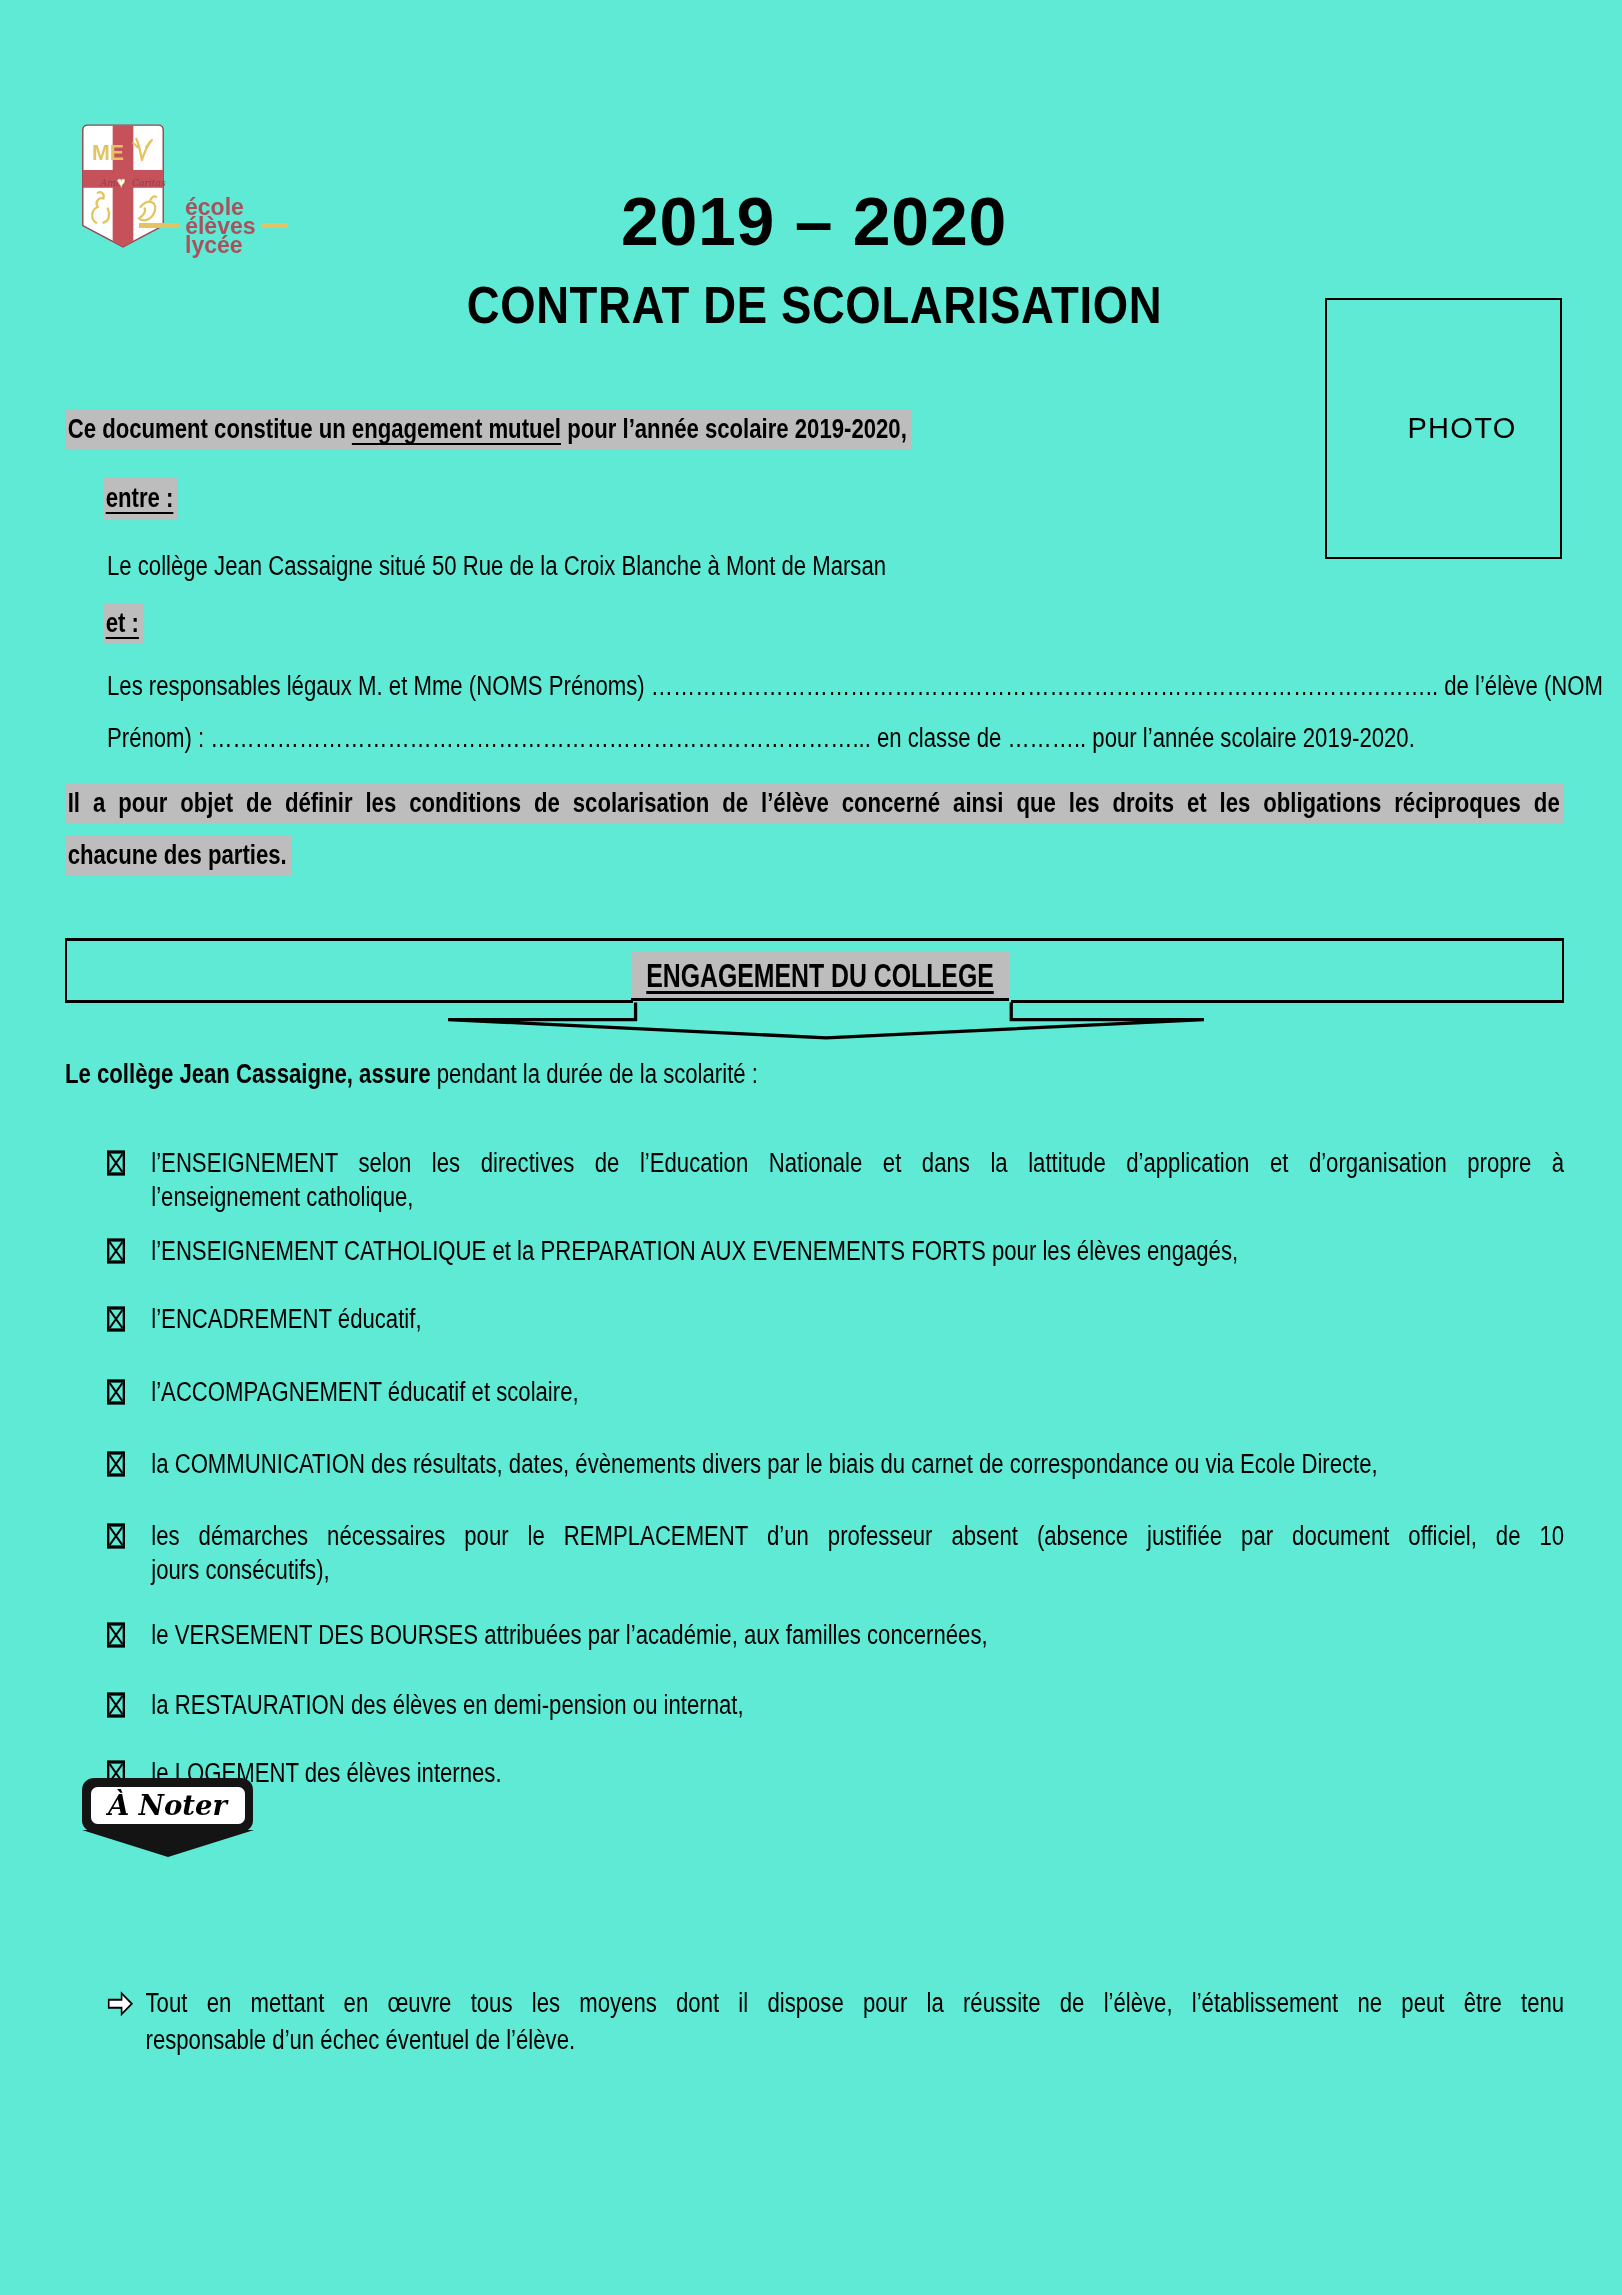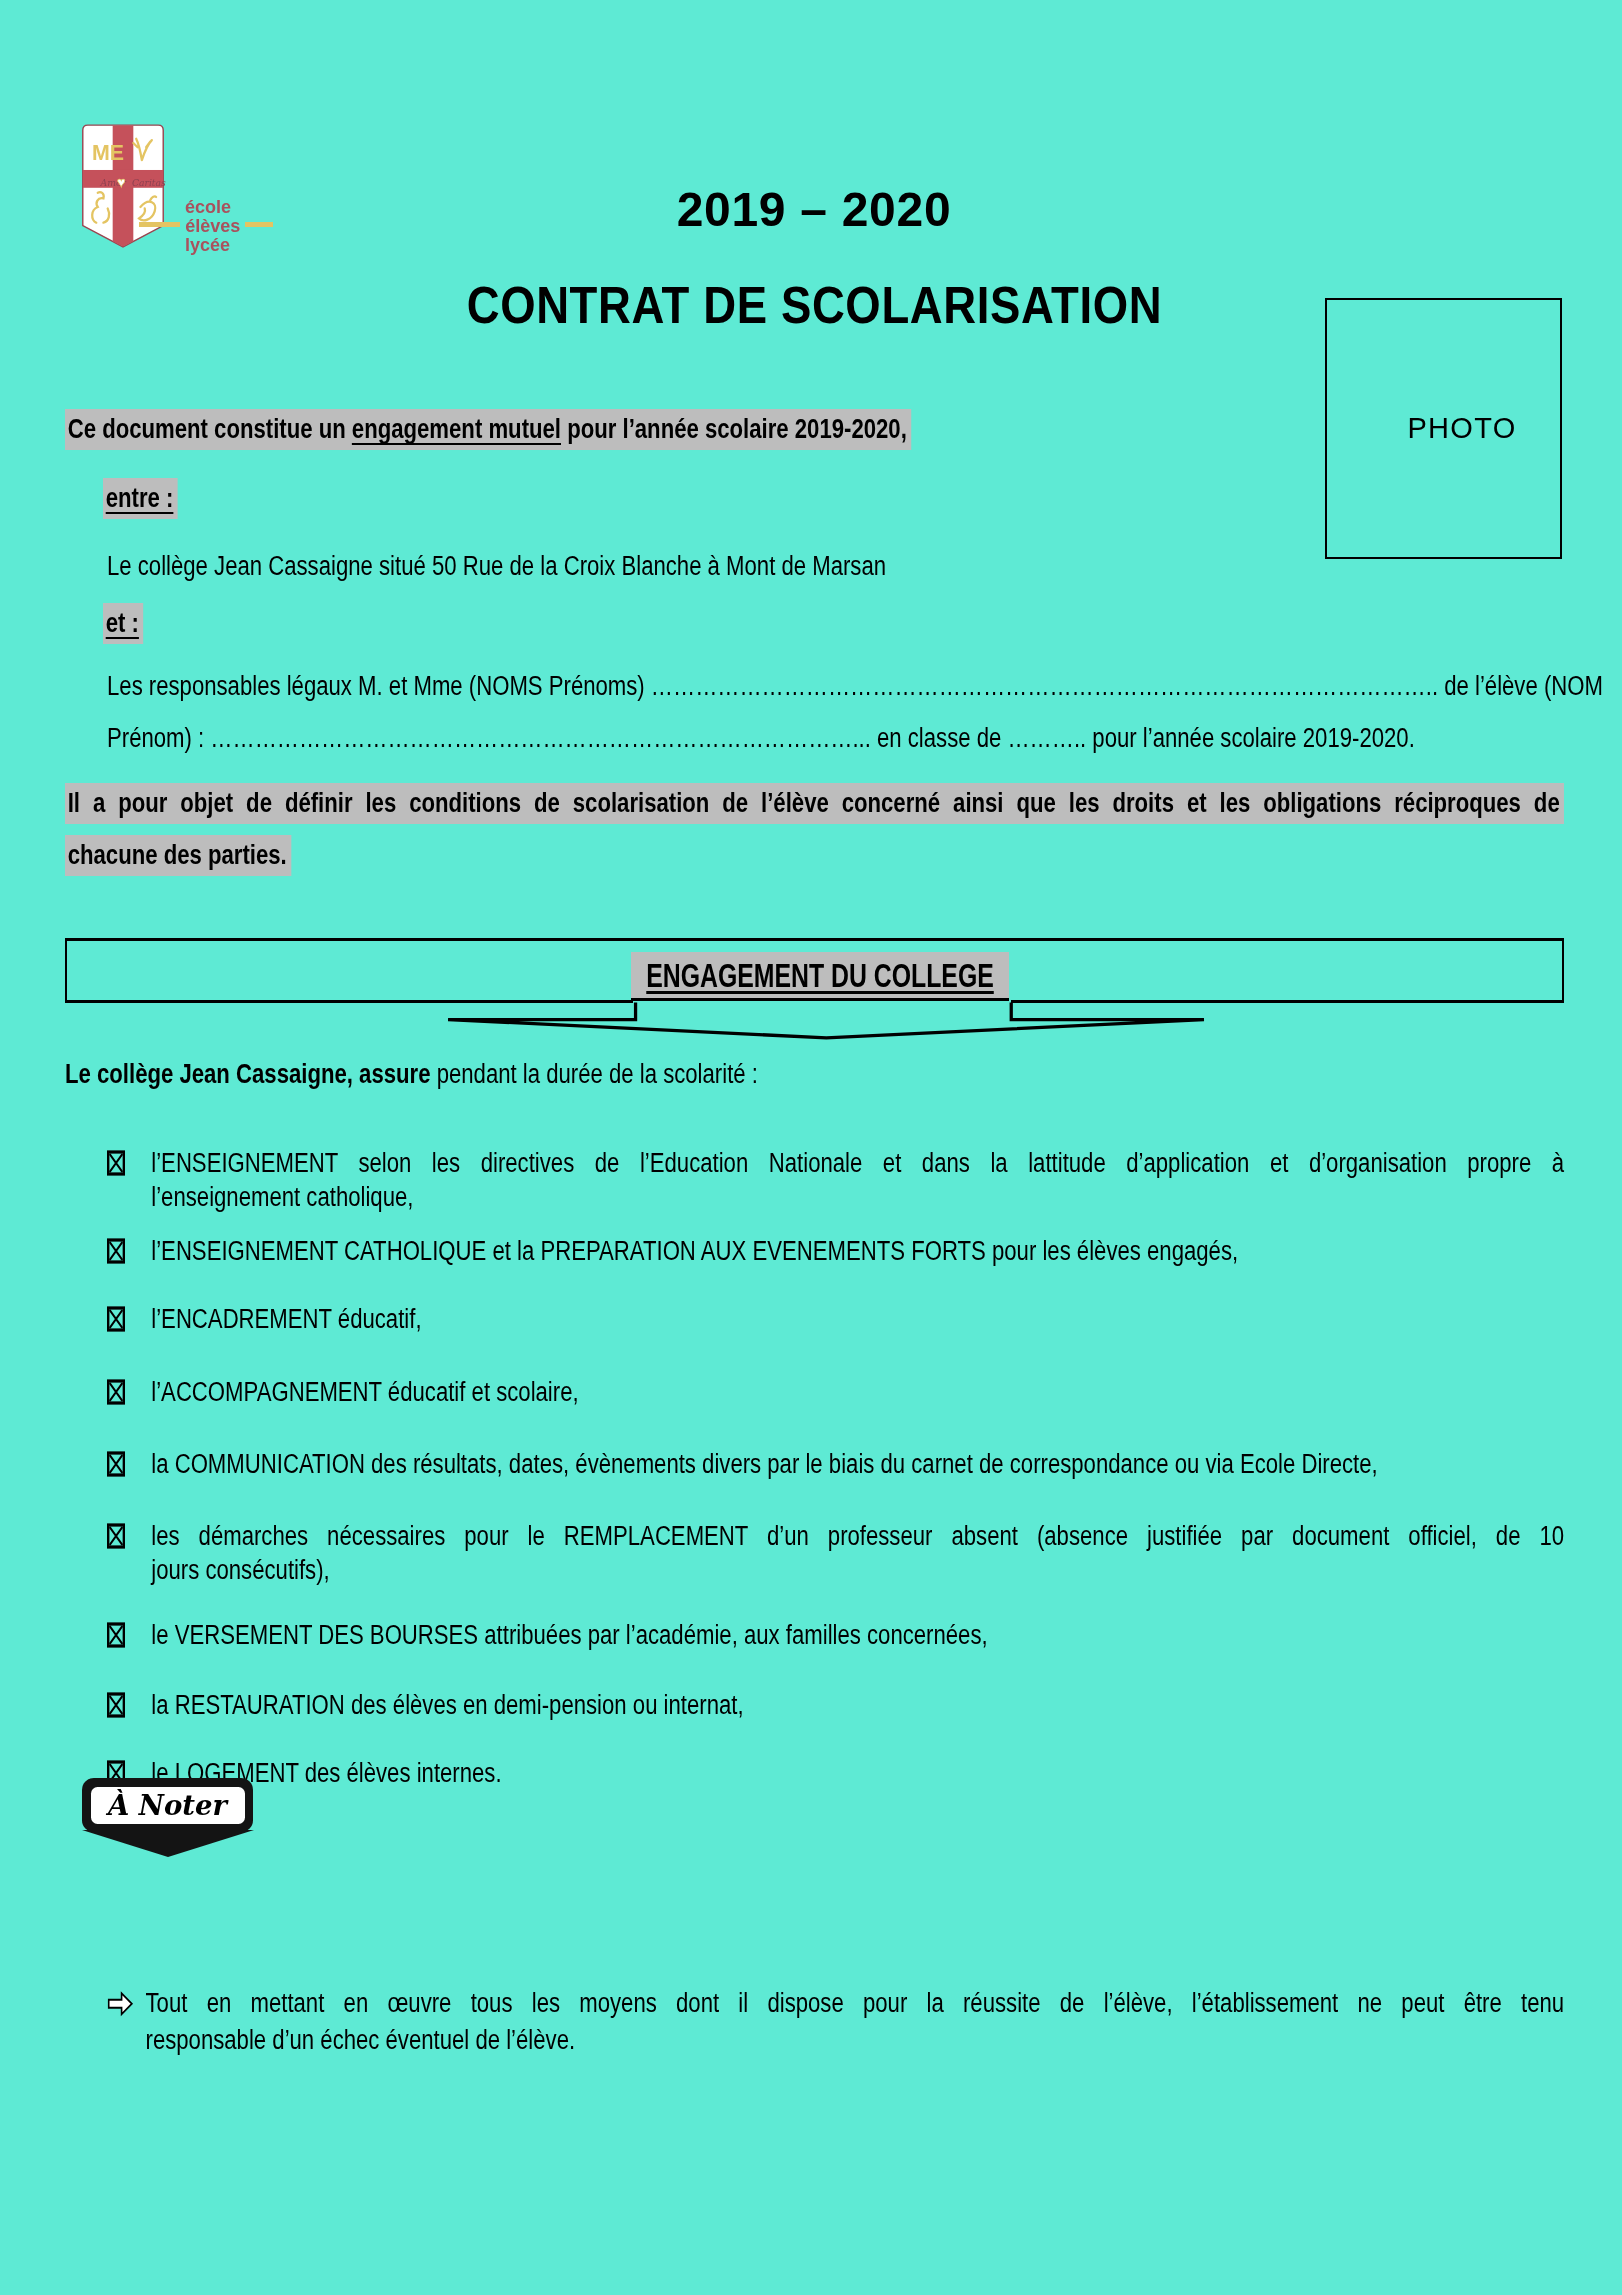--- a/index.html
+++ b/index.html
@@ -14,21 +14,21 @@
   .body-line { font-size:27px; line-height:37px; white-space:nowrap; }
   .b { font-weight:bold; }
   .hl { background:#bdbdbd; padding:4.6px 5.2px 5.9px 3.3px; }
   .u  { text-decoration:underline; text-decoration-thickness:2px; text-underline-offset:4.6px; }
 
   .jline { font-size:27px; line-height:34px; text-align:justify; text-align-last:justify; }
   .lline { font-size:27px; line-height:34px; }
 
   
   .year-title { left:65px; top:182px; width:1498px; text-align:center;
-                font-size:48px; font-weight:bold; letter-spacing:0.7px; }
+                font-size:68px; font-weight:bold; letter-spacing:0.7px; }
   .doc-title  { left:65px; top:275px; width:1498px; text-align:center; }
   .doc-title span { display:inline-block; font-size:52px; font-weight:bold;
                     transform:scaleX(0.875); transform-origin:50% 50%; letter-spacing:0.7px; }
 
   .photo-box { left:1325px; top:298px; width:233px; height:257px; border:2.6px solid #000;
                display:flex; align-items:center; justify-content:center; }
   .photo-box span { font-size:29px; letter-spacing:1.3px;margin-left:37px; }
 
   
   .p1     { left:65px; top:411px; }
@@ -73,21 +73,21 @@
   .note .arrow { position:absolute; left:0; top:5.2px; }
   .ntext { margin-left:47px; }
   .ntext .jline, .ntext .lline { line-height:37px; }
 
   
   .footer { left:65px; top:2218px; width:1498px; text-align:center; }
   .footer span { display:inline-block; font-size:19px; font-weight:bold;
                  transform:scaleX(0.75); transform-origin:50% 50%; white-space:nowrap; }
 
   
-  .logo-text { left:185px; top:198px; color:#a9525d; font-size:18px; line-height:19px; font-weight:bold; }
+  .logo-text { left:185px; top:198px; color:#a9525d; font-size:23px; line-height:19px; font-weight:bold; }
   .logo-text div { line-height:19px; }
   .dash { display:inline-block; height:4.6px; background:#e4c462; vertical-align:middle; margin-bottom:5.2px; }
   .dash-l { width:41px; margin-right:5.2px; }
   .dash-r { width:27.5px; margin-left:5.2px; }
   .row-college { margin-left:-46px; }
 </style>
 </head>
 <body>
 
 <div class="page">

